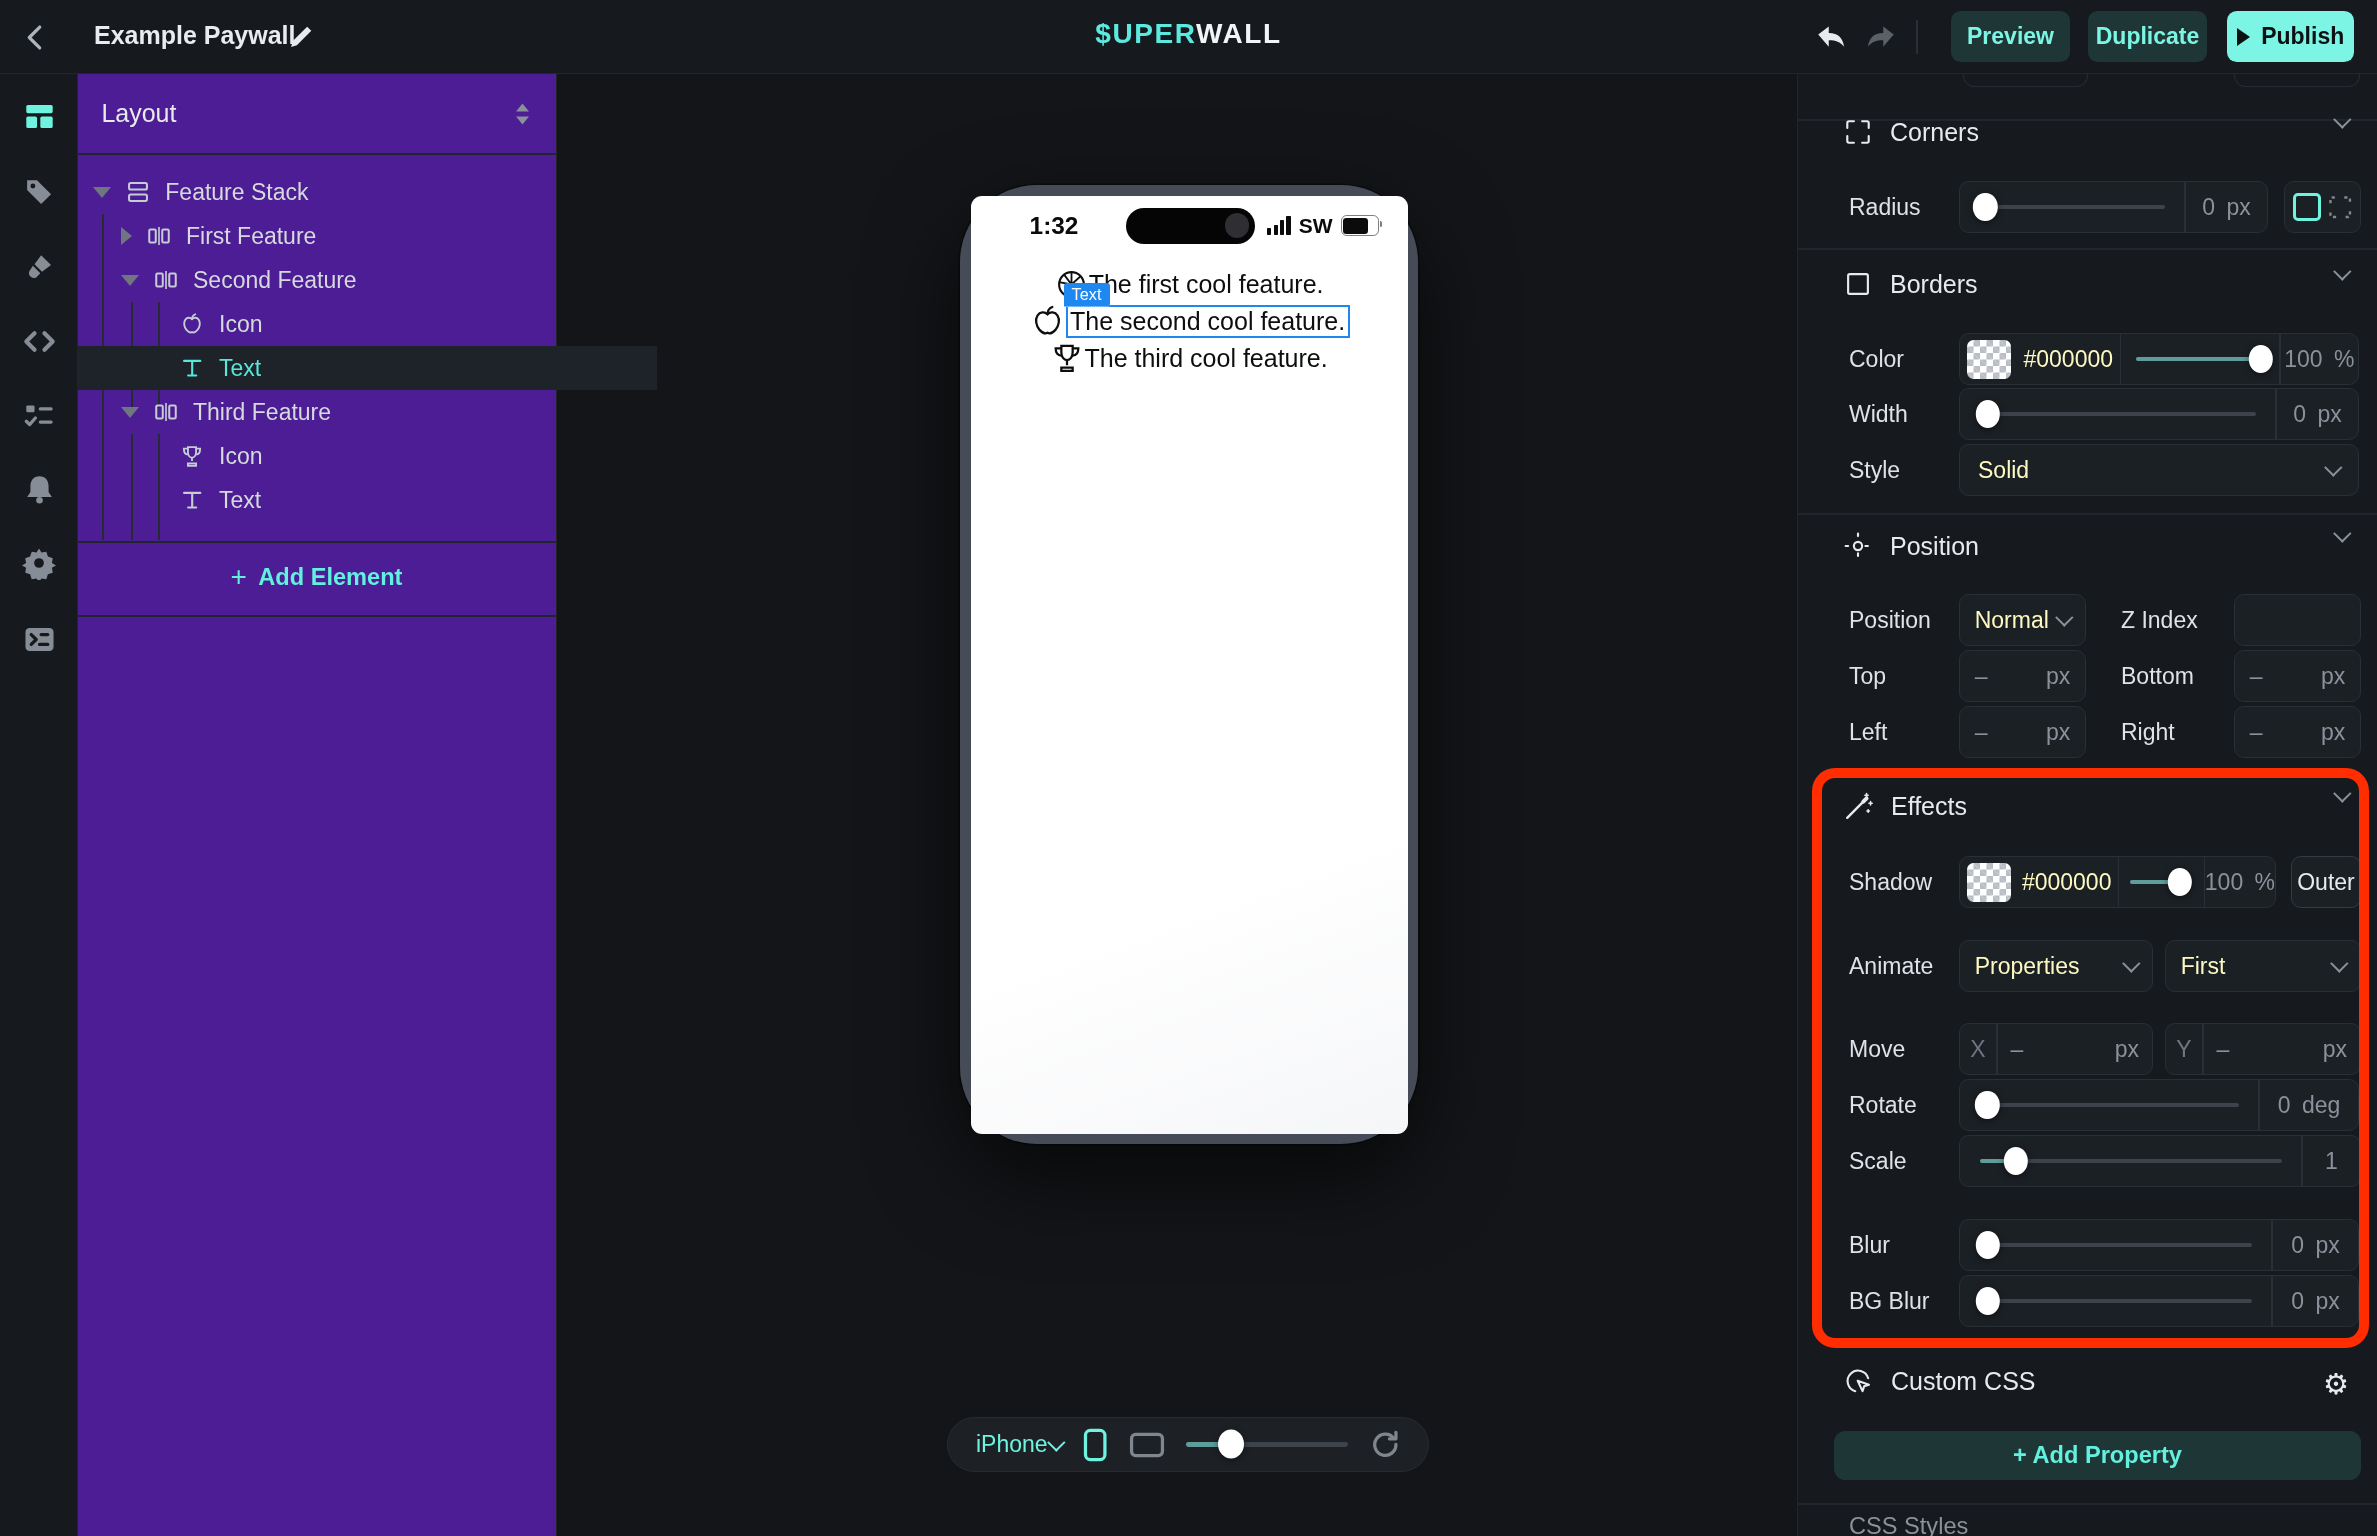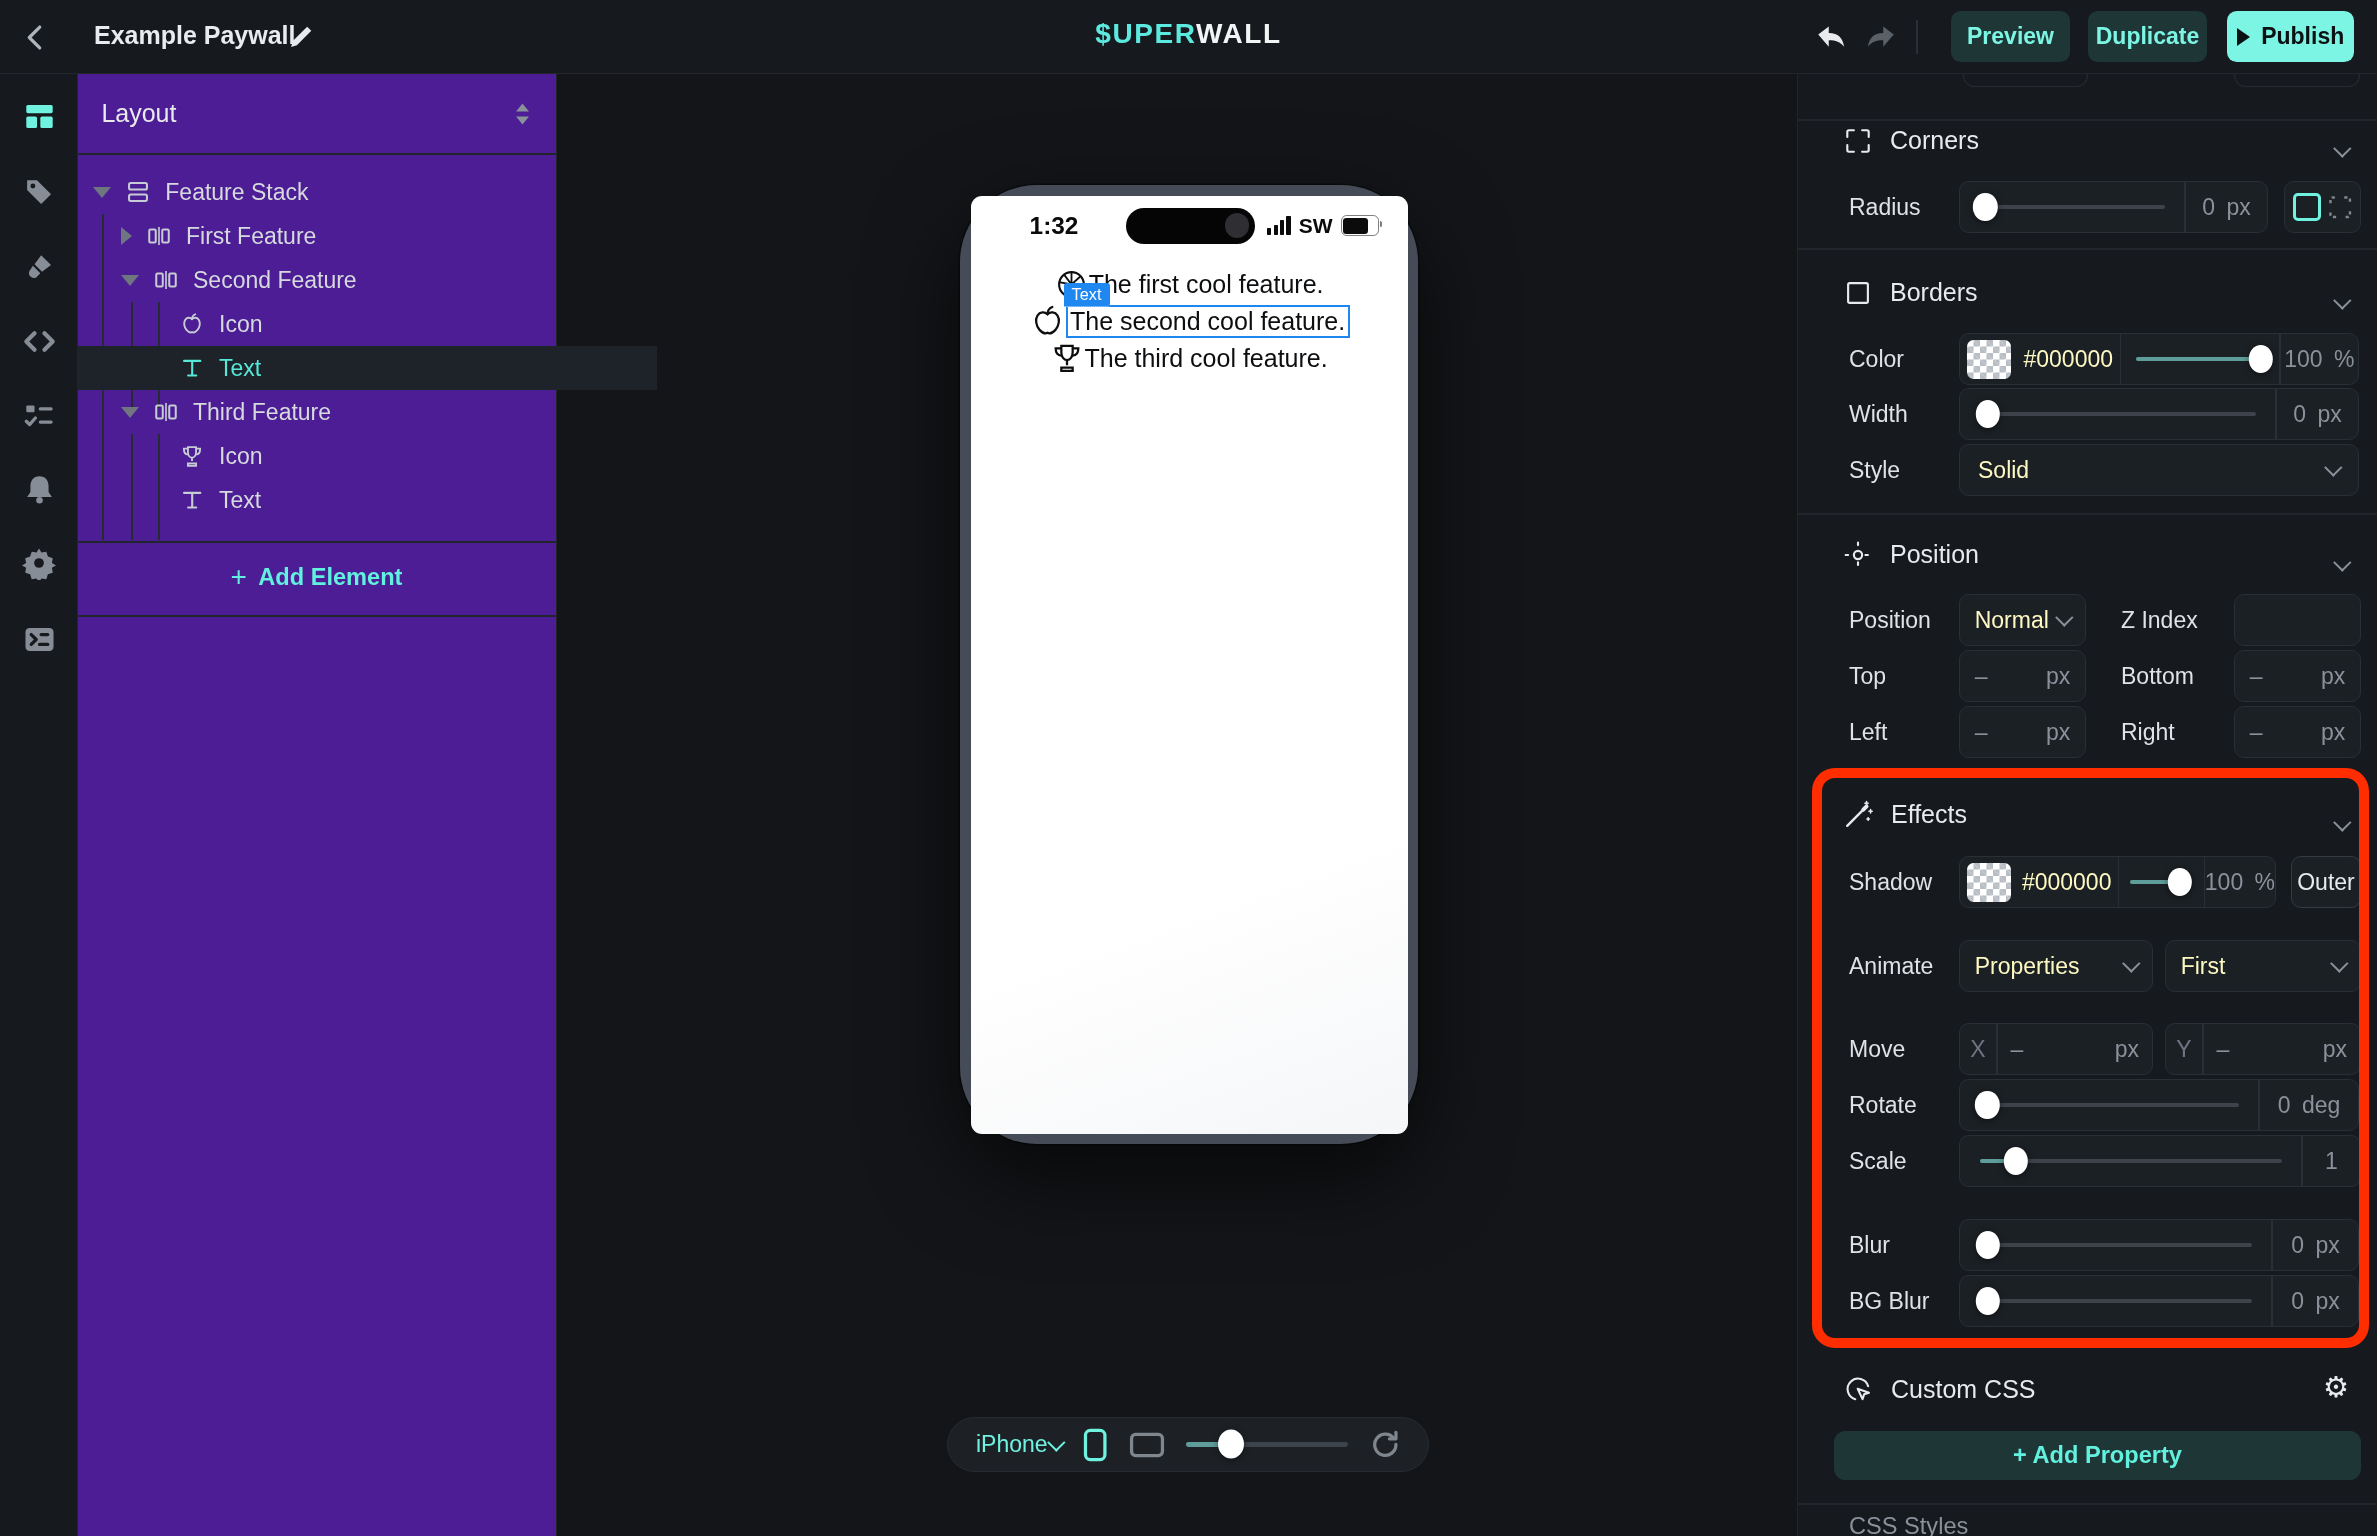--- a/index.html
+++ b/index.html
@@ -60,21 +60,21 @@
   .dev-lab{color:#6ff2e0;font-size:23px;font-weight:500;display:flex;align-items:center;gap:2px}
   .chev{width:10.6px;height:10.6px;border-right:2.4px solid #8a919b;border-bottom:2.4px solid #8a919b;
     transform:rotate(45deg);margin-top:-4.9px;flex:0 0 auto}
   .chev.cy{border-color:#6ff2e0}
   .zoomtrack{position:relative;width:167px;height:4.9px;background:#3d434a;border-radius:2.4px}
   .zoomtrack .fill{position:absolute;left:0;top:0;height:100%;width:28%;background:#5e9d99;border-radius:2.4px}
   .zoomtrack .knob{position:absolute;left:28%;top:50%;transform:translate(-50%,-50%);width:26px;height:29px;
     background:#fff;border-radius:50%;box-shadow:0 1.6px 6.5px rgba(0,0,0,.5)}
   
   #rpanel{left:1797px;top:73px;width:580px;height:1463px;background:#16191d;border-left:1.6px solid #22262c;z-index:3}
-  .sec-hdr{left:46px;width:505px;height:37px;display:flex;align-items:flex-end;gap:18px;color:#e7eaee;font-size:25px}
+  .sec-hdr{left:46px;width:505px;height:37px;display:flex;align-items:flex-start;gap:18px;color:#e7eaee;font-size:25px}
   .sec-hdr .sp{flex:1}
   .rlabel{color:#dfe3e8;font-size:23px}
   .field{background:#1b2025;border:1.6px solid #2a2f36;border-radius:9.8px;display:flex;align-items:center;
     box-sizing:border-box;color:#8a919b;font-size:23px}
   .field .fdiv{width:1.6px;align-self:stretch;background:#2a2f36}
   .slider{position:relative;height:4.9px;background:#3d434a;border-radius:2.4px;flex:1}
   .slider .fill{position:absolute;left:0;top:0;height:100%;background:#5e9d99;border-radius:2.4px}
   .slider .knob{position:absolute;top:50%;transform:translate(-50%,-50%);width:24.4px;height:28px;background:#fff;
     border-radius:50%;box-shadow:0 1.6px 6.5px rgba(0,0,0,.5)}
   .checker{width:44px;height:39px;border-radius:6.5px;flex:0 0 auto;

